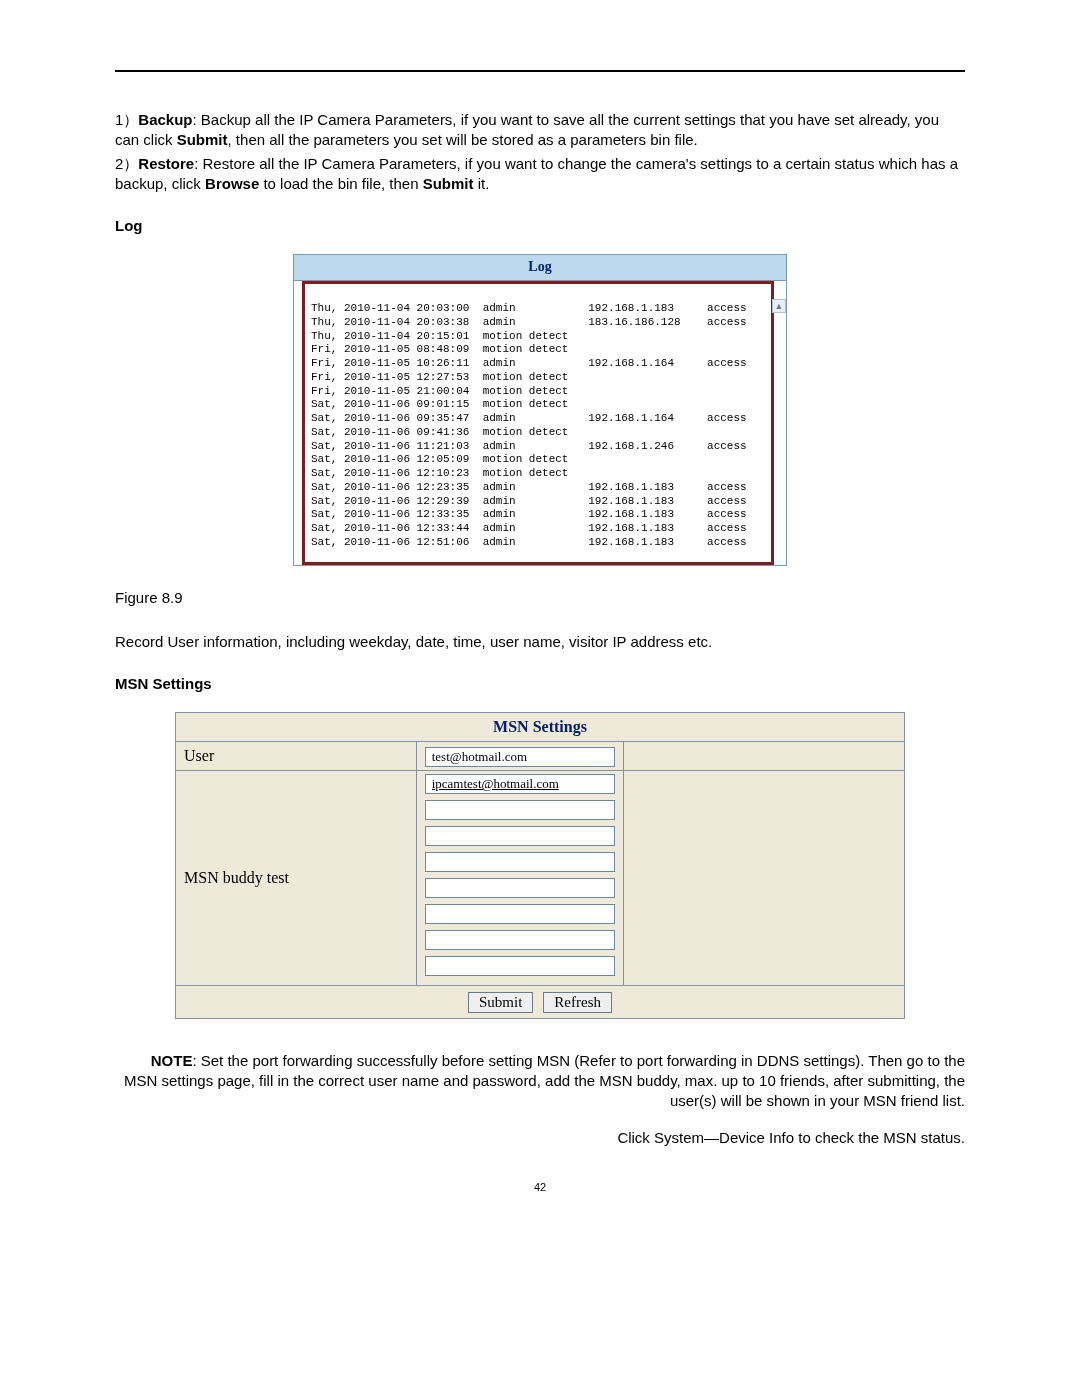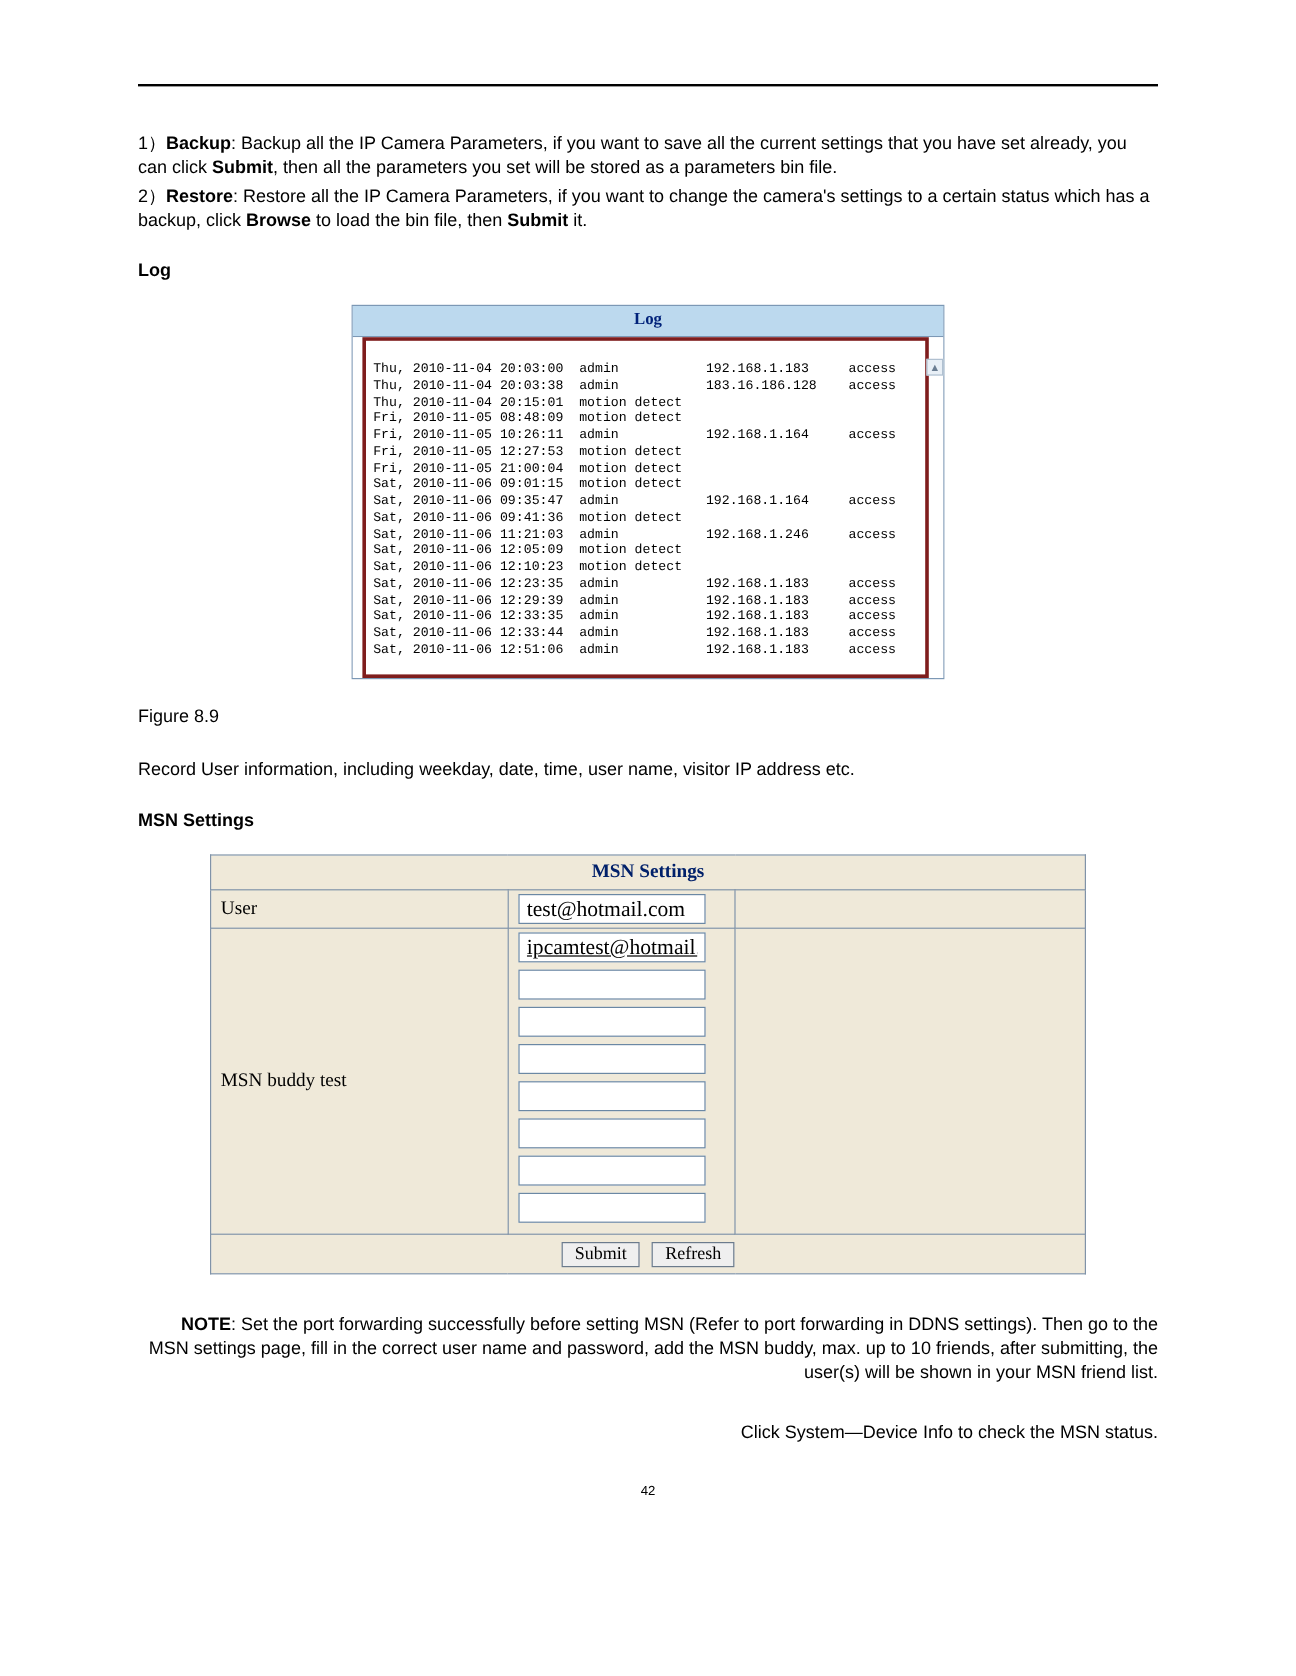--- a/index.html
+++ b/index.html
@@ -108,23 +108,23 @@
     width: 26%;
   }
   .msn-table td.spacer {
     width: 40%;
   }
   .buddy-label {
     vertical-align: middle;
   }
   .txt {
     font-family: "Times New Roman", serif;
-    font-size: 18px;
+    font-size: 13px;
     box-sizing: border-box;
-    width: 156px;
+    width: 190px;
     border: 1px solid #6b88a4;
     padding: 1px 6px;
     background: #fff;
   }
   .pwd {
     letter-spacing: 1px;
   }
   .buddy-inputs {
     padding: 4px 8px 8px 8px;
     text-decoration: underline;
@@ -234,17 +234,17 @@
         </td>
       </tr>
     </tbody>
       </table>
   </div>
 
   <div class="note-block">
     <p>
       <b>NOTE</b><span>: Set the port forwarding successfully before setting MSN (Refer to port forwarding in DDNS settings). Then go to the MSN settings page, fill in the correct user name and password, add the MSN buddy, max. up to 10 friends, after submitting, the user(s) will be shown in your MSN friend list.</span>
     </p>
-    <p style="margin-top:29px">Click System—Device Info to check the MSN status.</p>
+    <p style="margin-top:16px">Click System—Device Info to check the MSN status.</p>
   </div>
 
   <div class="page-num">42</div>
 </div>
 
 </body></html>

